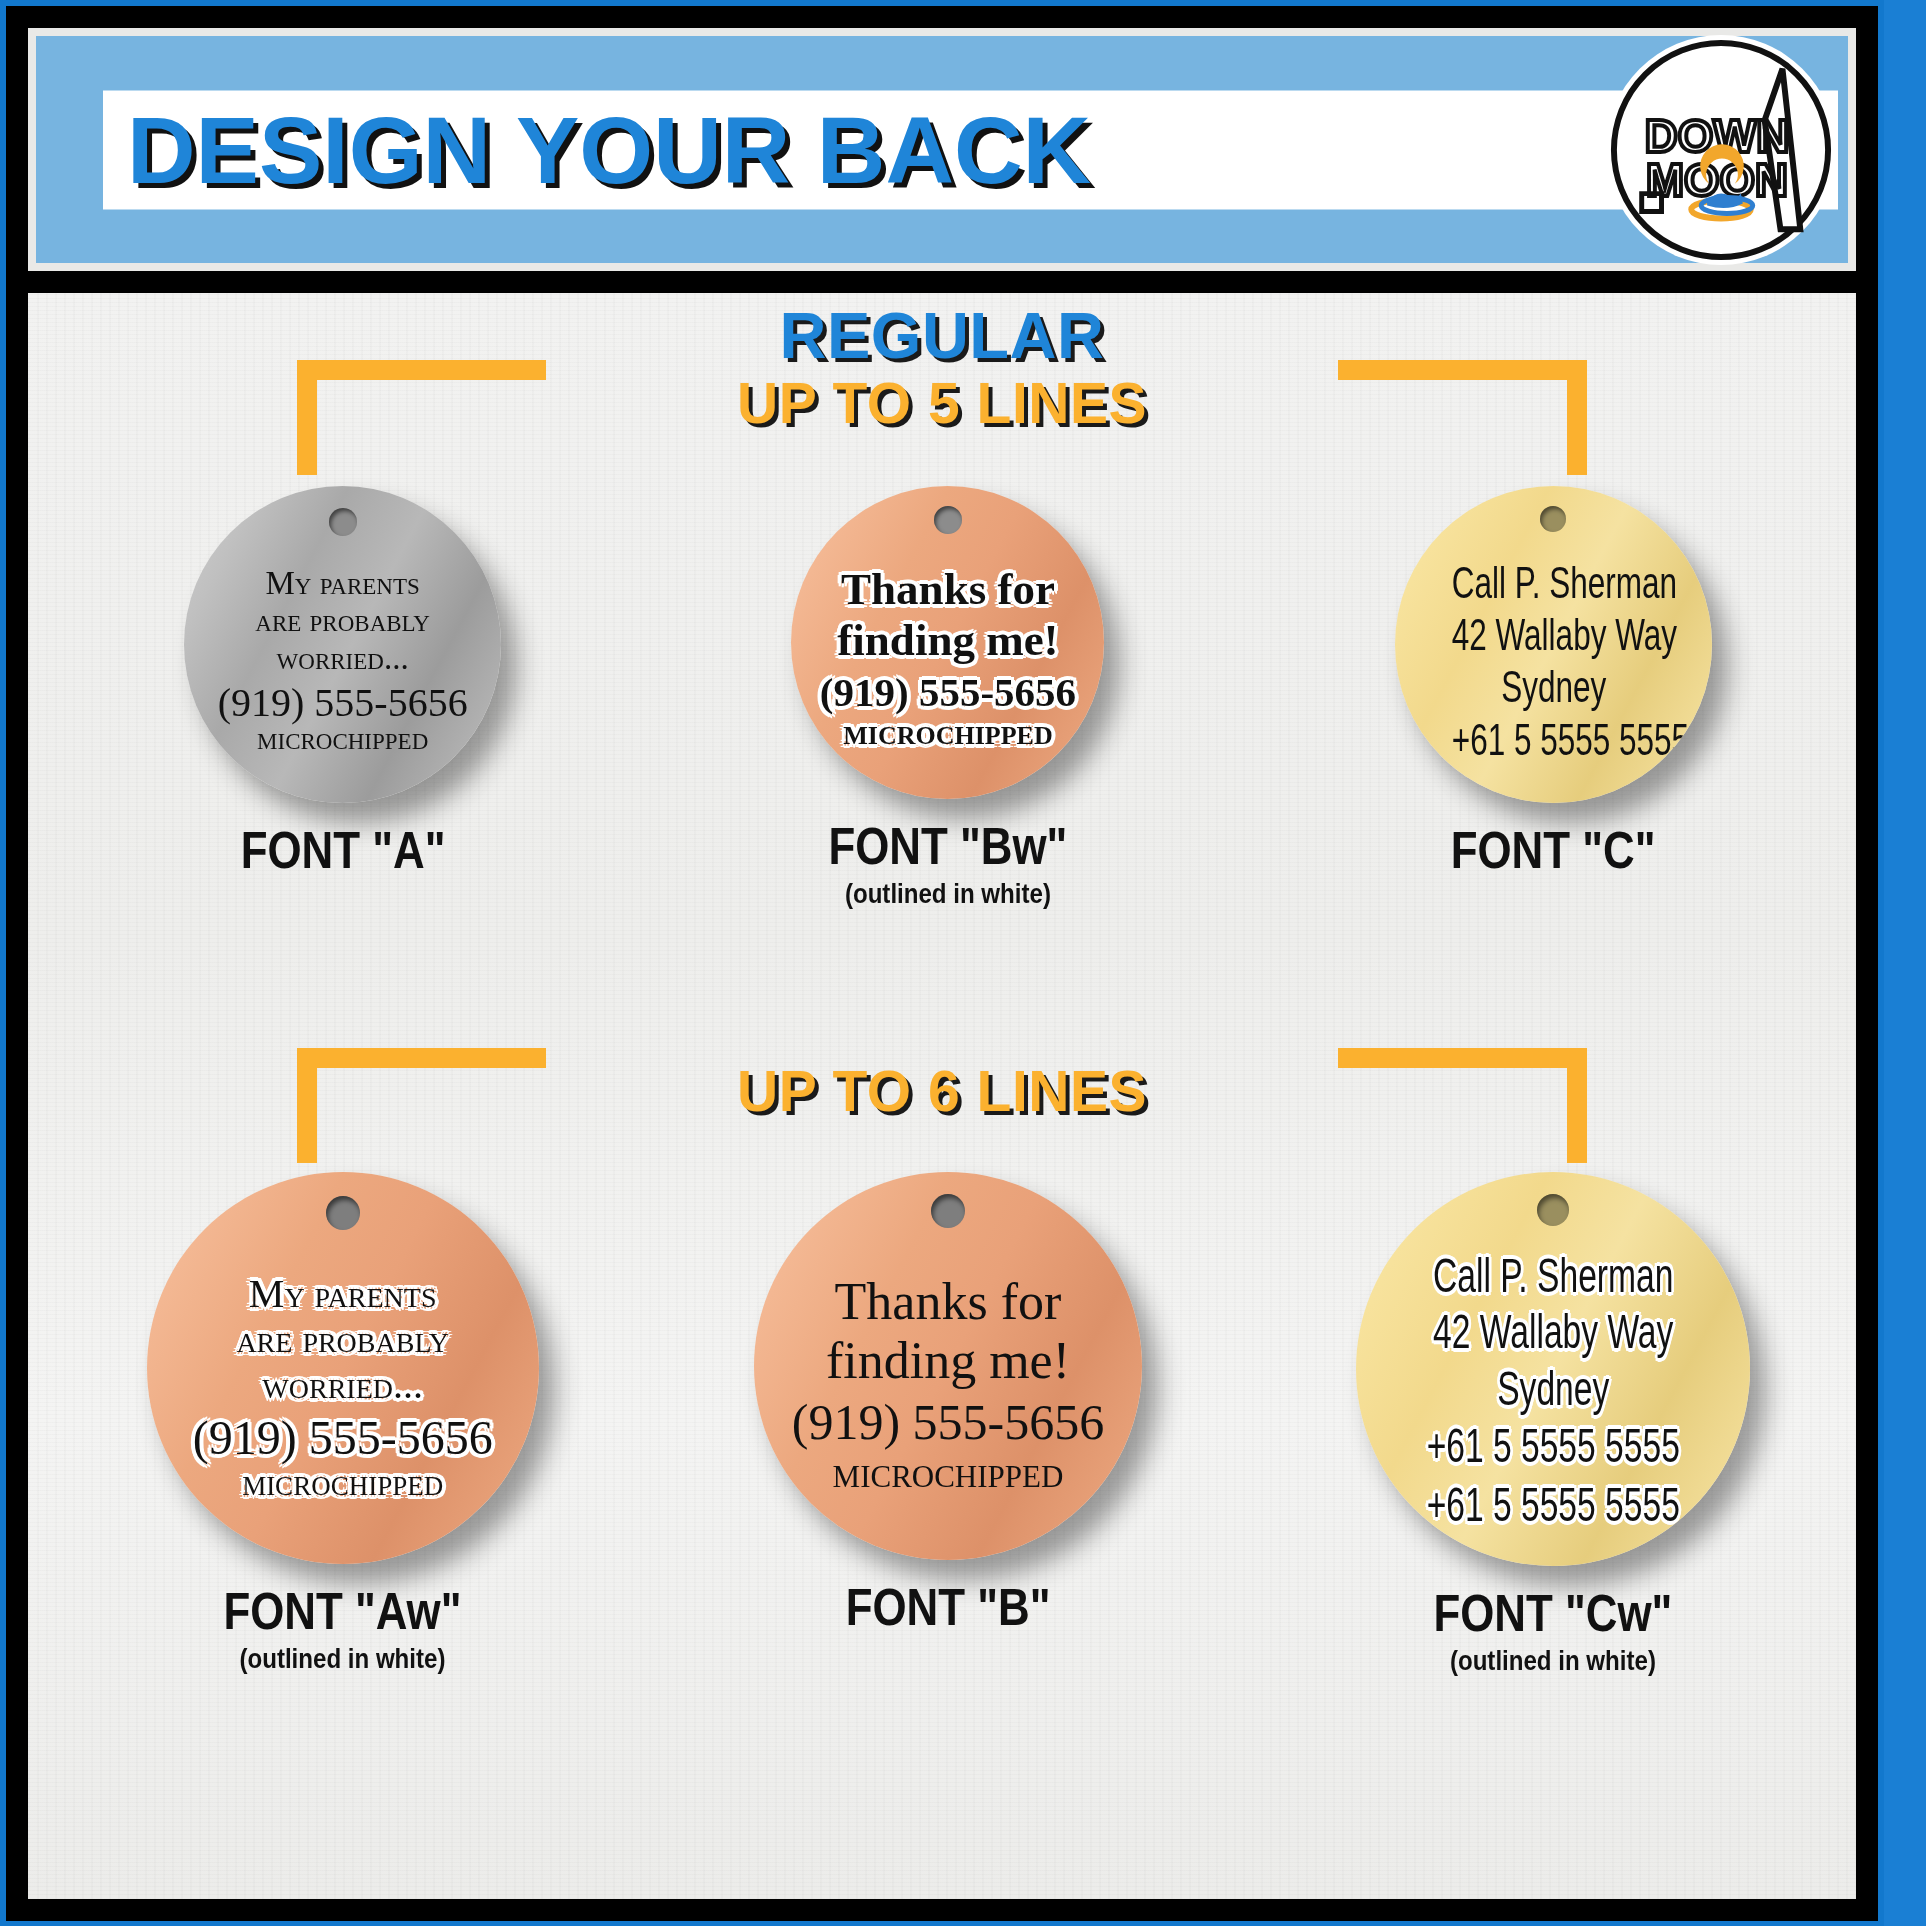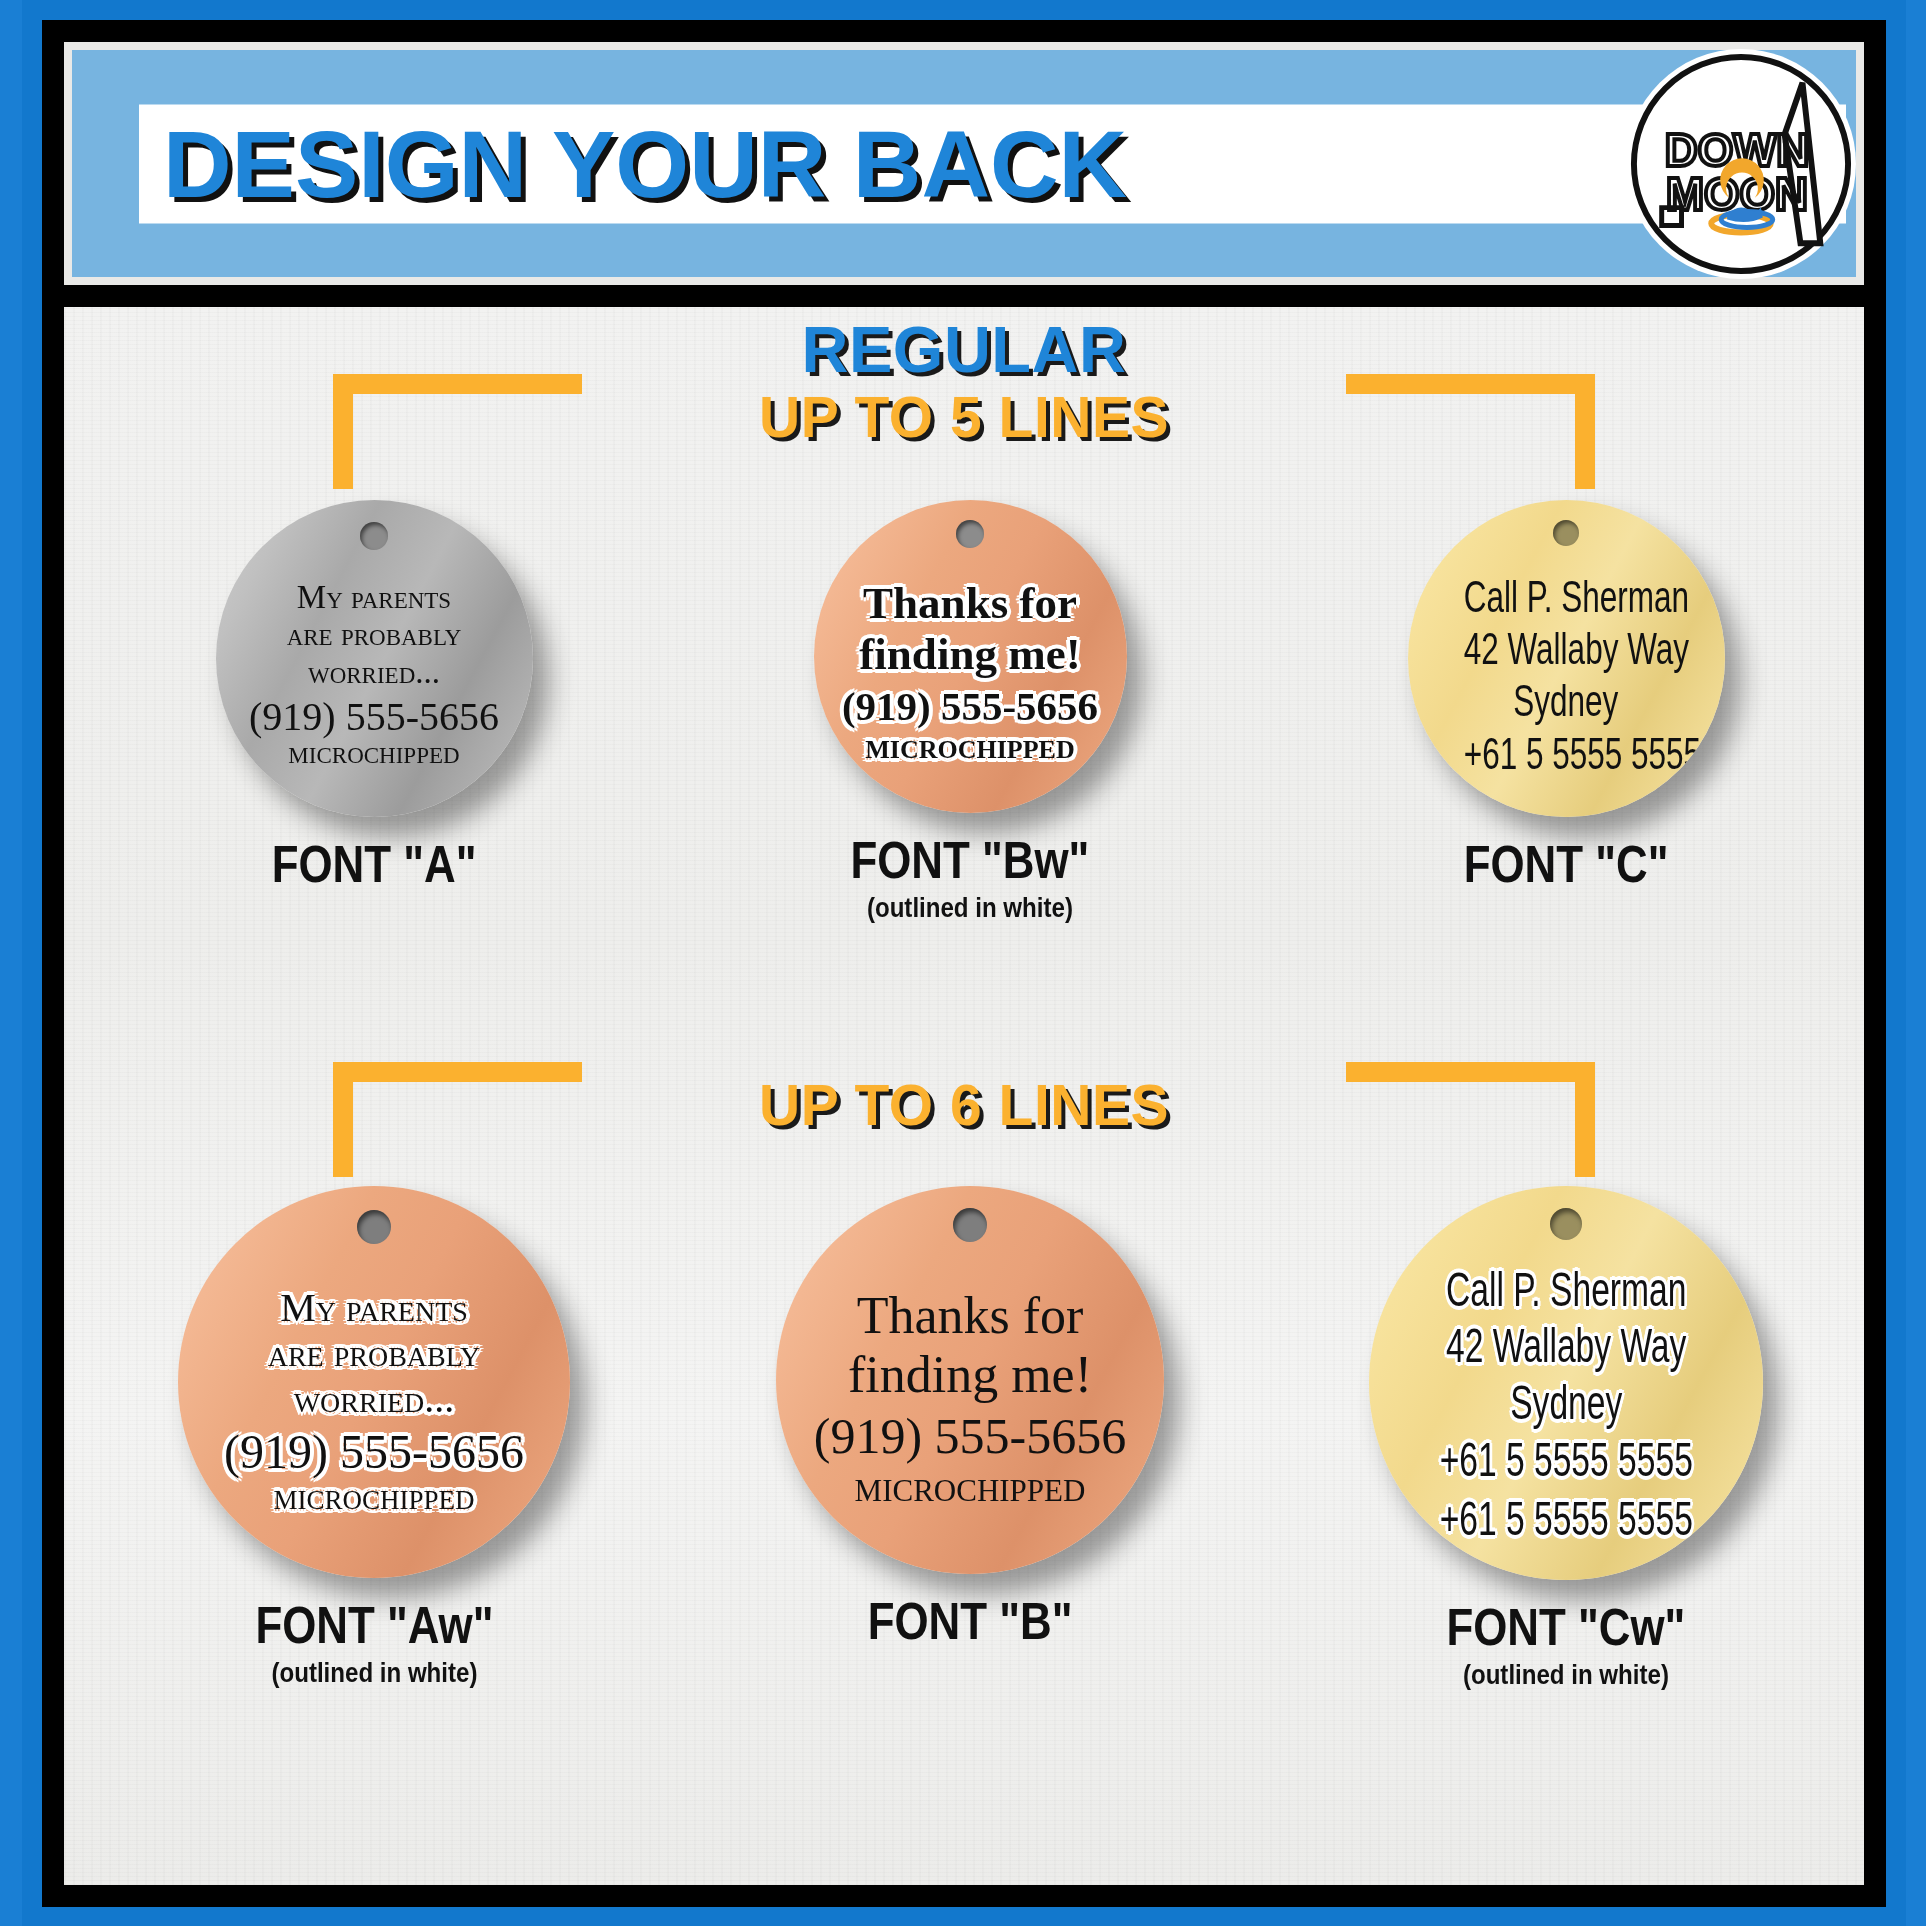--- a/index.html
+++ b/index.html
@@ -11,22 +11,21 @@
     font-family: "Liberation Sans", sans-serif;
     overflow: hidden;
   }
 
   
   .poster {
     position: relative;
     width: 1884px;
     height: 1927px;
     background: #1278cd;
-    padding: 20px;
-    margin-left: 22px;
+    padding: 6px;
   }
   .frame-black {
     position: relative;
     width: 100%;
     height: 100%;
     background: #000000;
     padding: 22px 22px 22px 22px;
   }
 
   
@@ -67,21 +66,21 @@
     letter-spacing: 0px;
     line-height: 1;
     text-shadow: 5px 5px 0 #111111;
     white-space: nowrap;
     font-family: "Liberation Sans", sans-serif;
   }
 
   
   .logo {
     position: absolute;
-    right: 0;
+    right: 12px;
     top: 50%;
     transform: translateY(-50%);
     width: 230px;
     height: 230px;
   }
   .logo-disc {
     position: absolute;
     inset: 0;
     border-radius: 50%;
     background: #ffffff;

